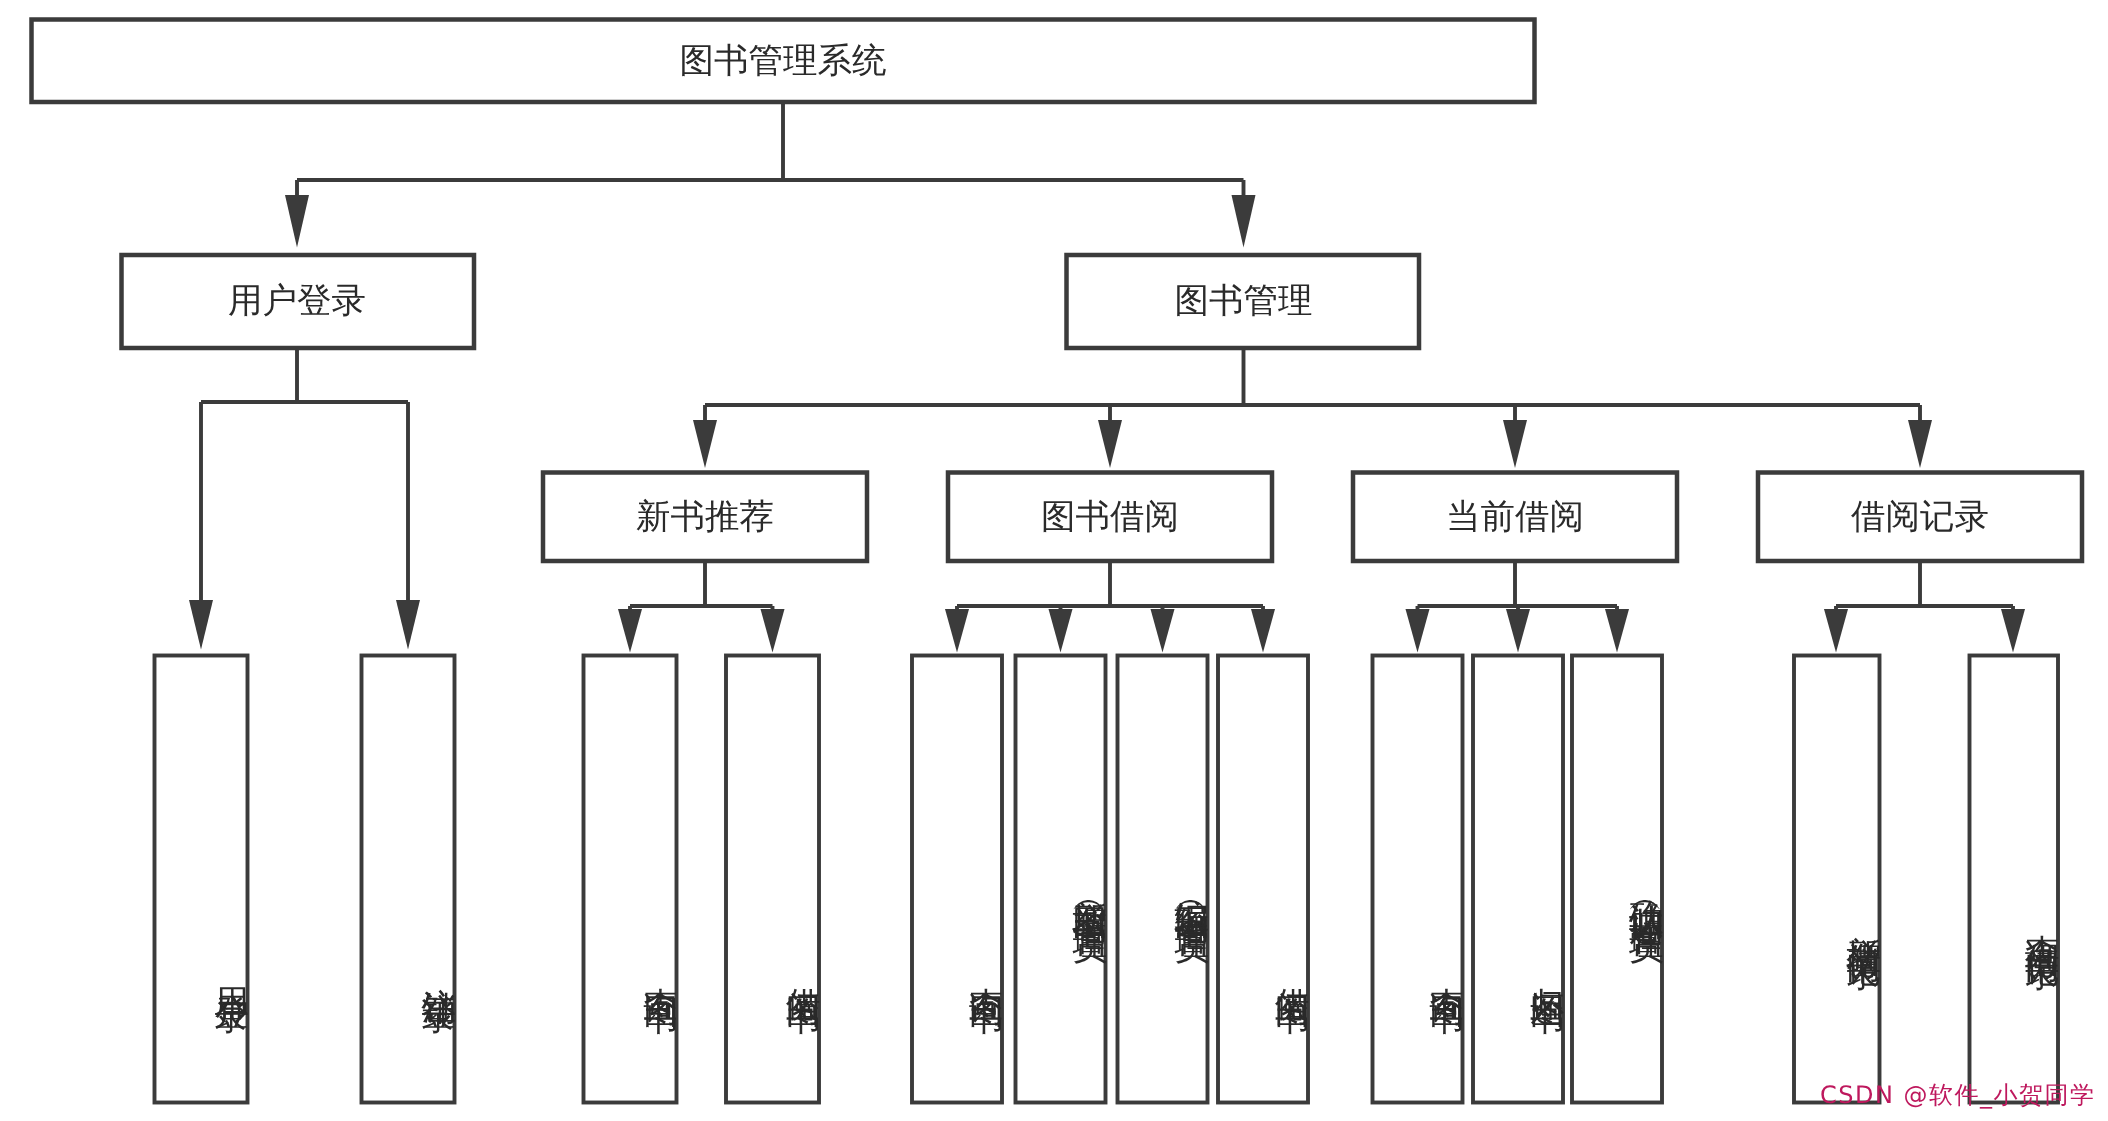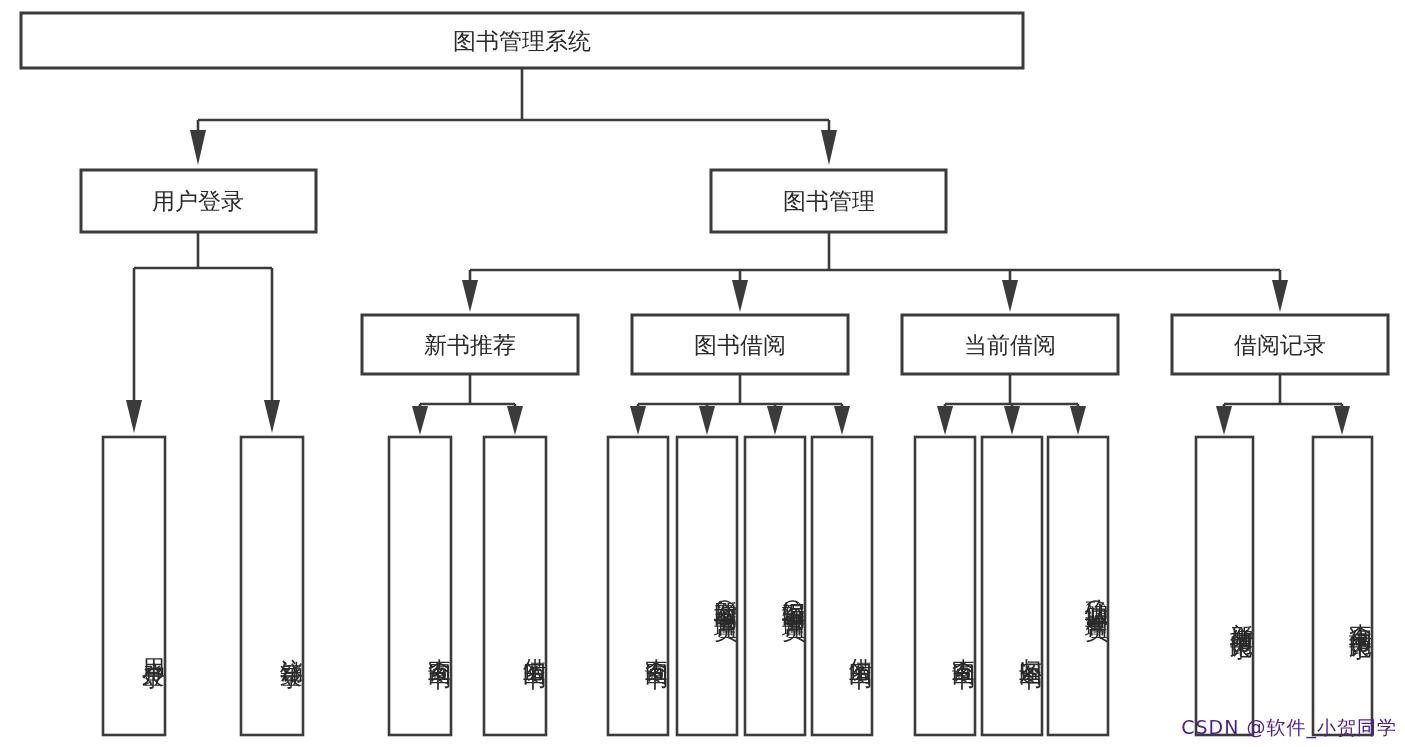--- a/index.html
+++ b/index.html
@@ -65,22 +65,22 @@
     letter-spacing: 3px;
     line-height: 1;
     white-space: nowrap;
     pointer-events: none;
   }
   .watermark {
     position: absolute;
     right: 8px;
     bottom: 6px;
     font-family: "DejaVu Sans", "Liberation Sans", sans-serif;
-    font-size: 19px;
-    color: #4c1d95;
+    font-size: 16px;
+    color: #be185d;
     letter-spacing: 1px;
     white-space: nowrap;
     user-select: none;
   }
 </style>
 </head>
 <body>
 
 <div id="diagram-root">
 

